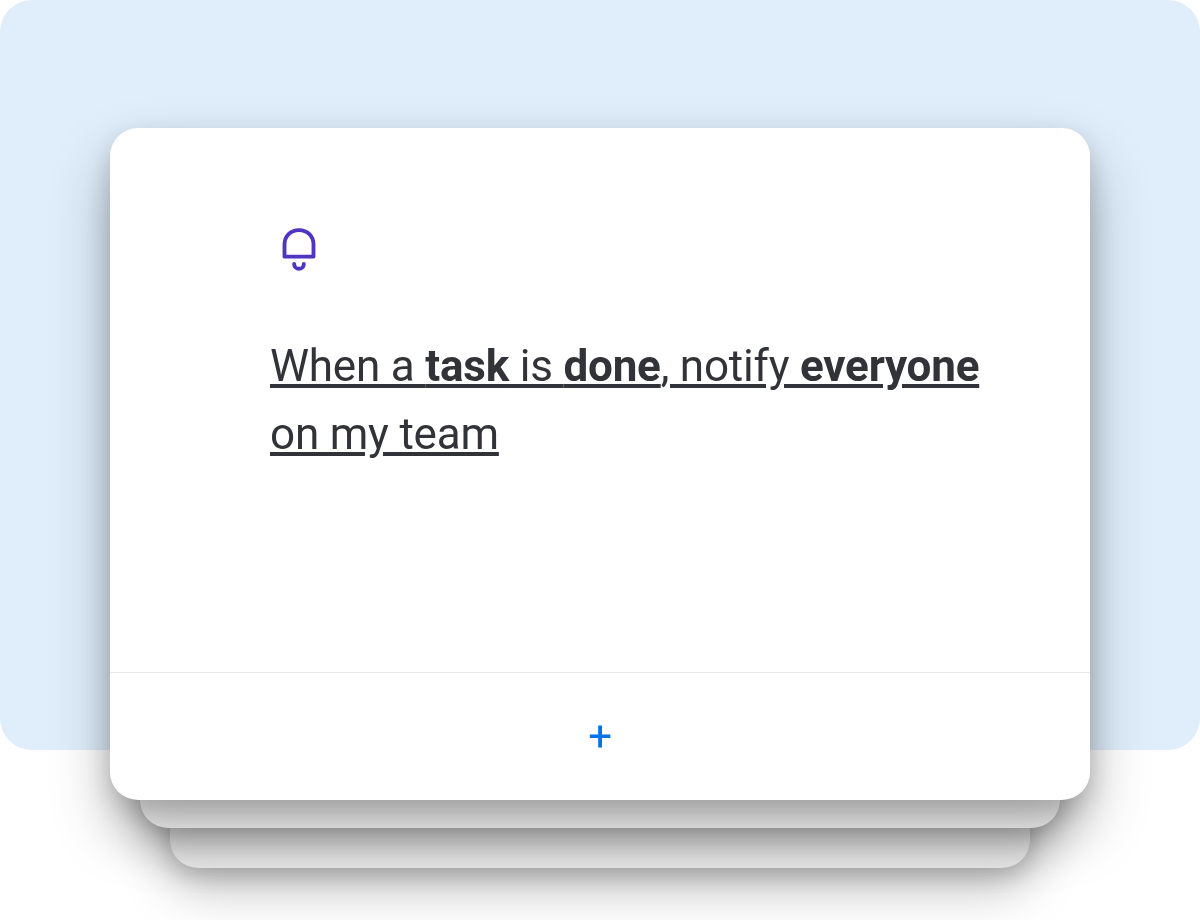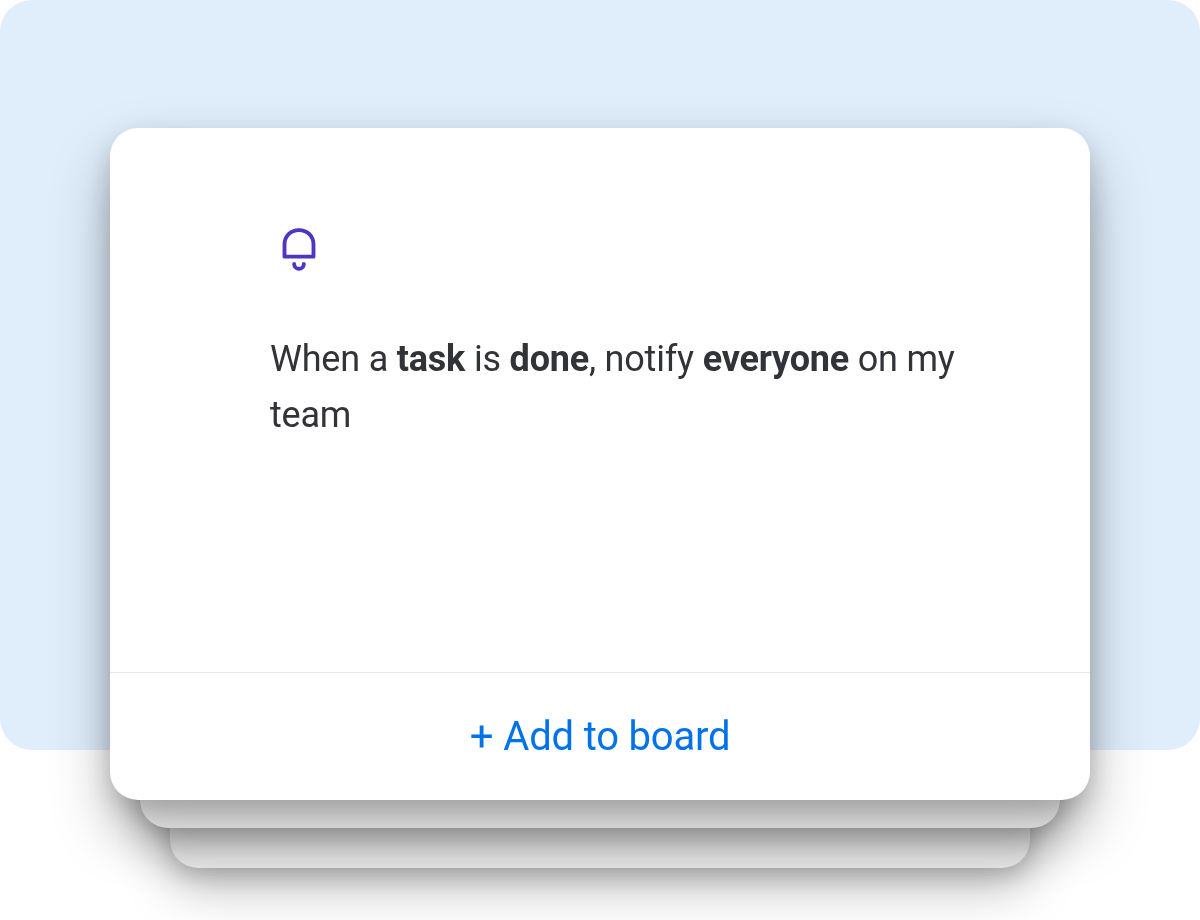--- a/index.html
+++ b/index.html
@@ -80,25 +80,26 @@
       margin-bottom: 56px;
     }
     
     .icon-wrap svg {
       width: 58px;
       height: 58px;
       display: block;
     }
     
     .rule-text {
-      font-size: 36px;
+      font-size: 44px;
       line-height: 1.55;
       color: #323338;
       font-weight: 400;
       letter-spacing: -0.2px;
+      text-decoration: underline;
     }
     
     .rule-text .bold {
       font-weight: 700;
       color: #323338;
     }
     
     .card-footer {
       border-top: 1px solid #e8e9eb;
       height: 128px;
@@ -146,17 +147,16 @@
       </div>
 
       <div class="rule-text">
         <span>When a </span><span class="bold">task</span><span> is </span><span class="bold">done</span><span>, notify </span><span class="bold">everyone</span><span> on my team</span>
       </div>
     </div>
 
     <div class="card-footer">
       <button class="add-button">
         <span class="plus">+</span>
-        <span>Add to board</span>
       </button>
     </div>
   </div>
 </div>
 
 </body></html>

